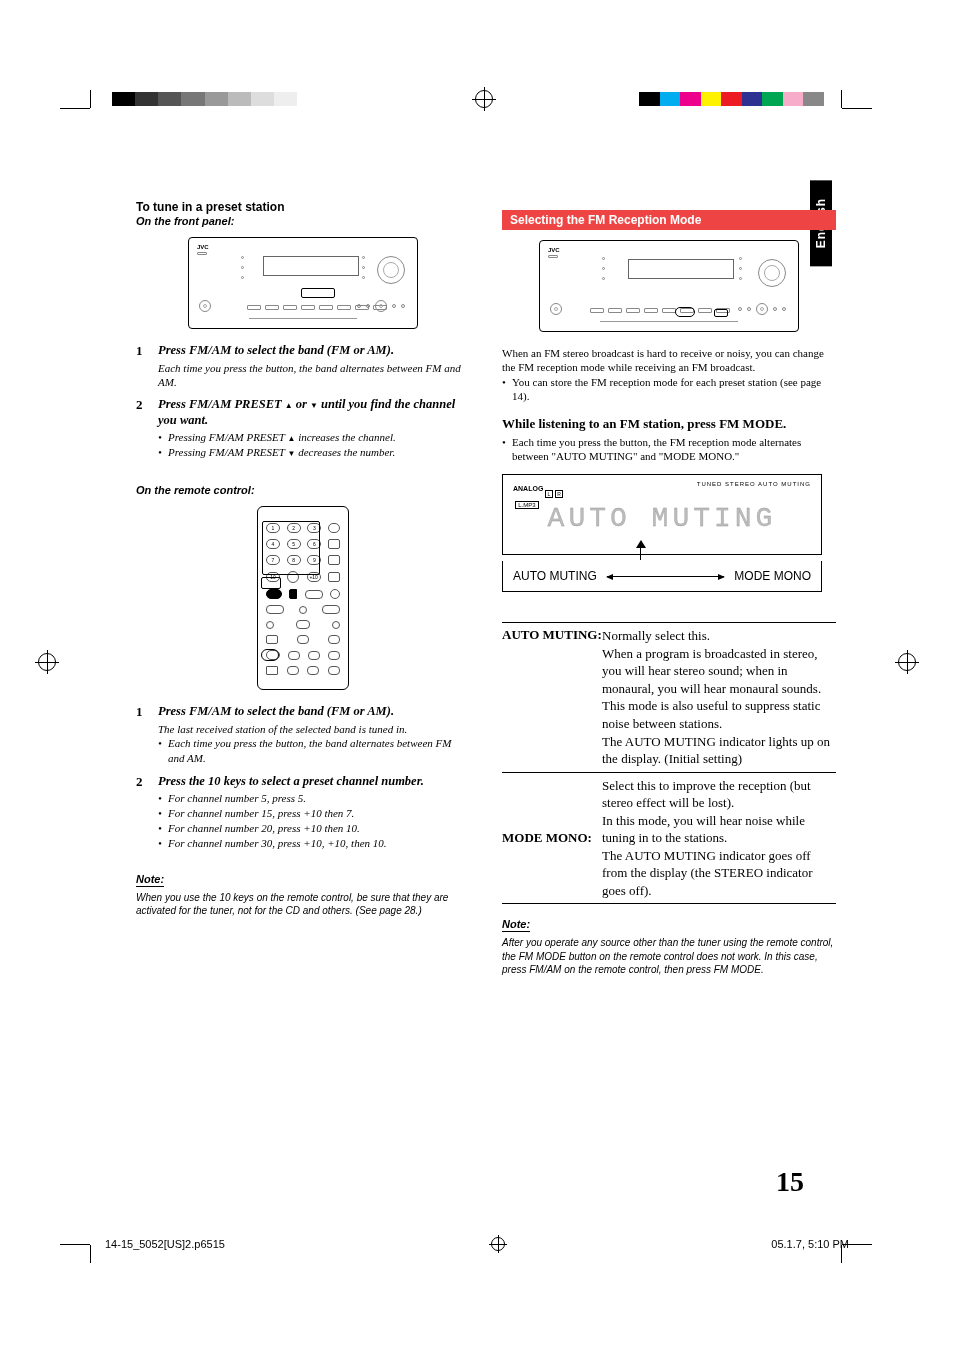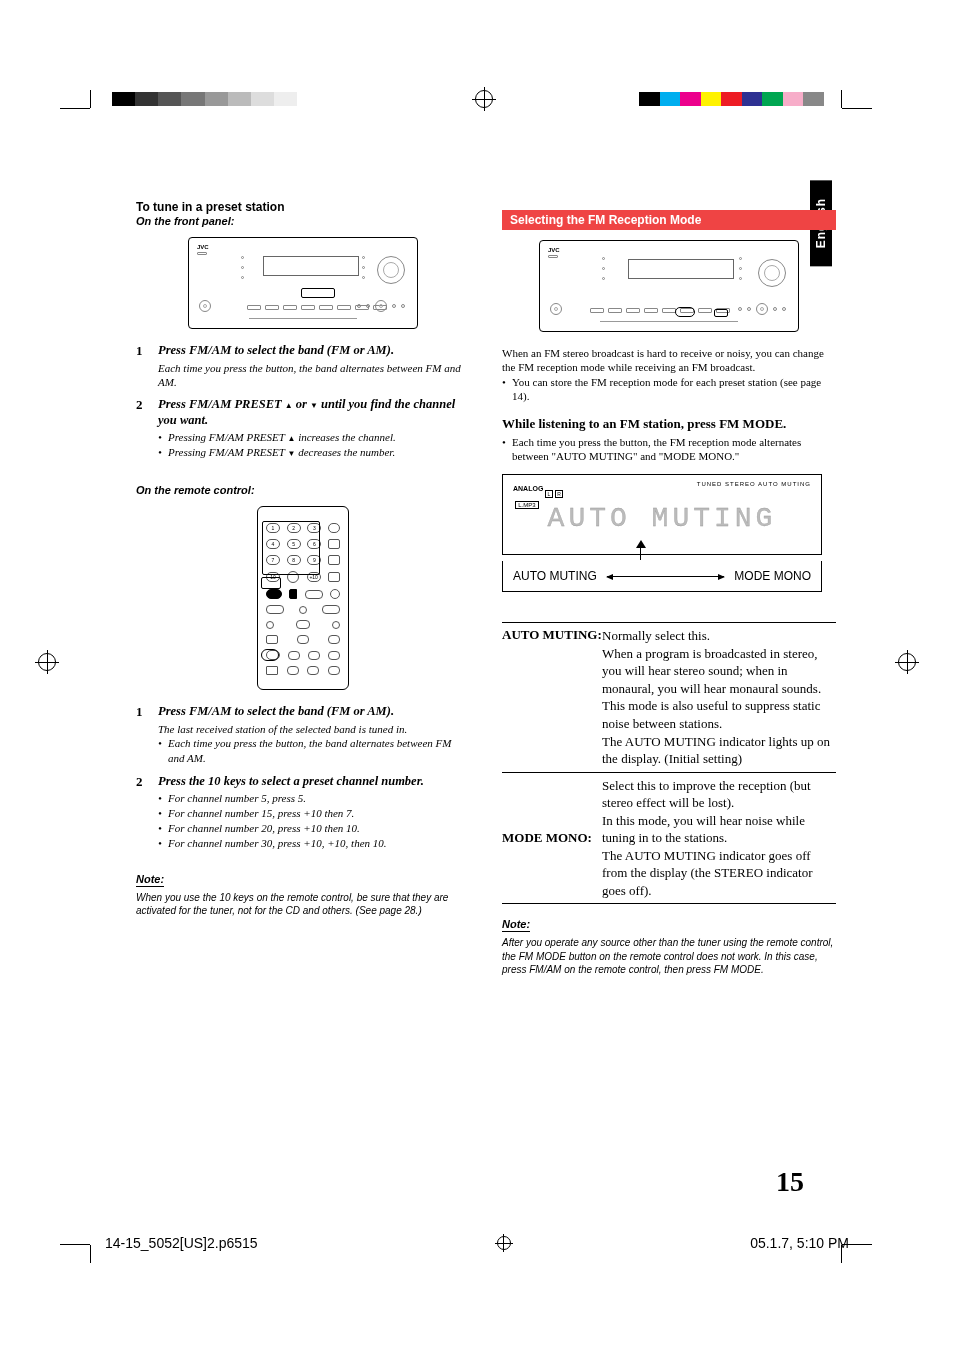--- a/index.html
+++ b/index.html
@@ -151,21 +151,21 @@
   .mode-table .tlabel { width:100px; font-weight:bold; flex-shrink:0;}
   .mode-table .tdesc { flex:1; line-height:1.35;}
 
   .page-num {
     position: absolute; right: 150px; bottom: 155px;
     font-family: "Times New Roman", serif; font-size: 28px; font-weight: bold;
   }
 
   .footer {
     position: absolute; bottom: 102px; left: 105px; right: 105px;
-    font-family: Arial, sans-serif; font-size: 14px; color: #000;
+    font-family: Arial, sans-serif; font-size: 11px; color: #000;
     display: flex; justify-content: space-between; align-items:center;
     border: none;
   }
   .foot-reg { width:14px;height:14px;border:1px solid #000;border-radius:50%;position:relative;margin:0 auto;}
   .foot-reg::before,.foot-reg::after{content:"";position:absolute;background:#000;}
   .foot-reg::before{left:50%;top:-3px;bottom:-3px;width:1px;margin-left:-0.5px;}
   .foot-reg::after{top:50%;left:-3px;right:-3px;height:1px;margin-top:-0.5px;}
 
   .crop-corner { position:absolute; width:40px; height:40px; }
   .crop-corner::before,.crop-corner::after{content:"";position:absolute;background:#000;}

